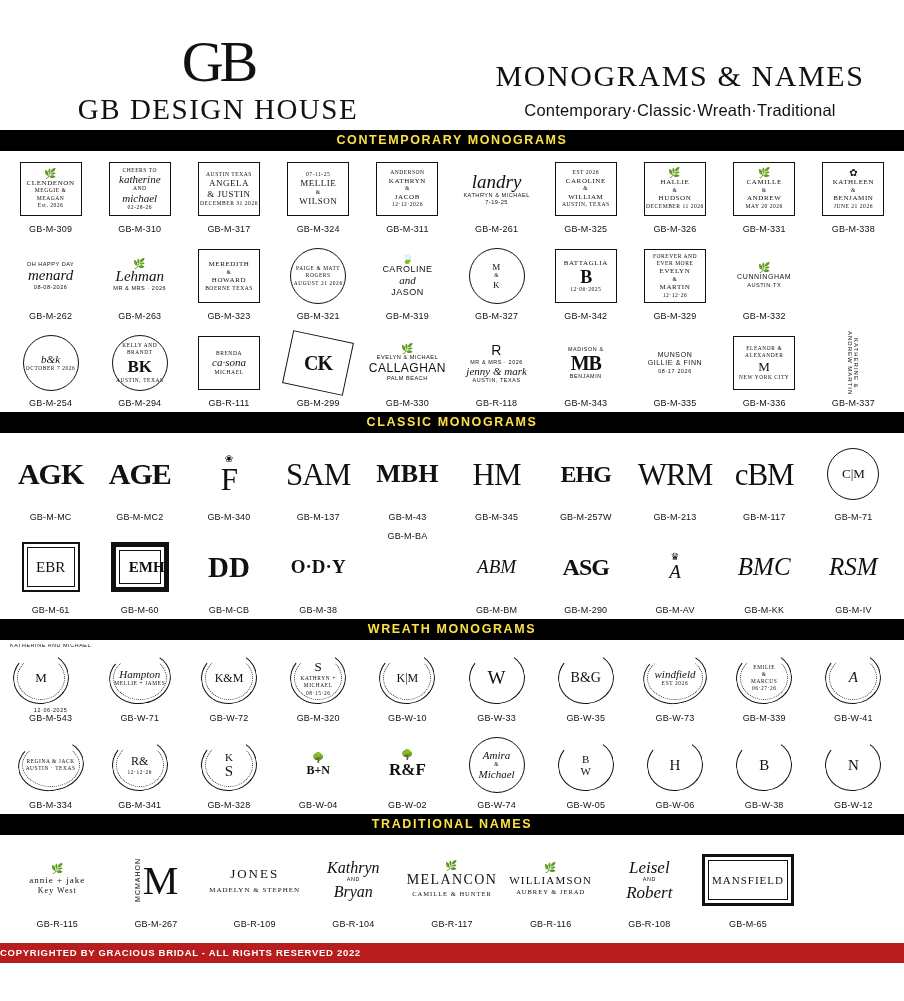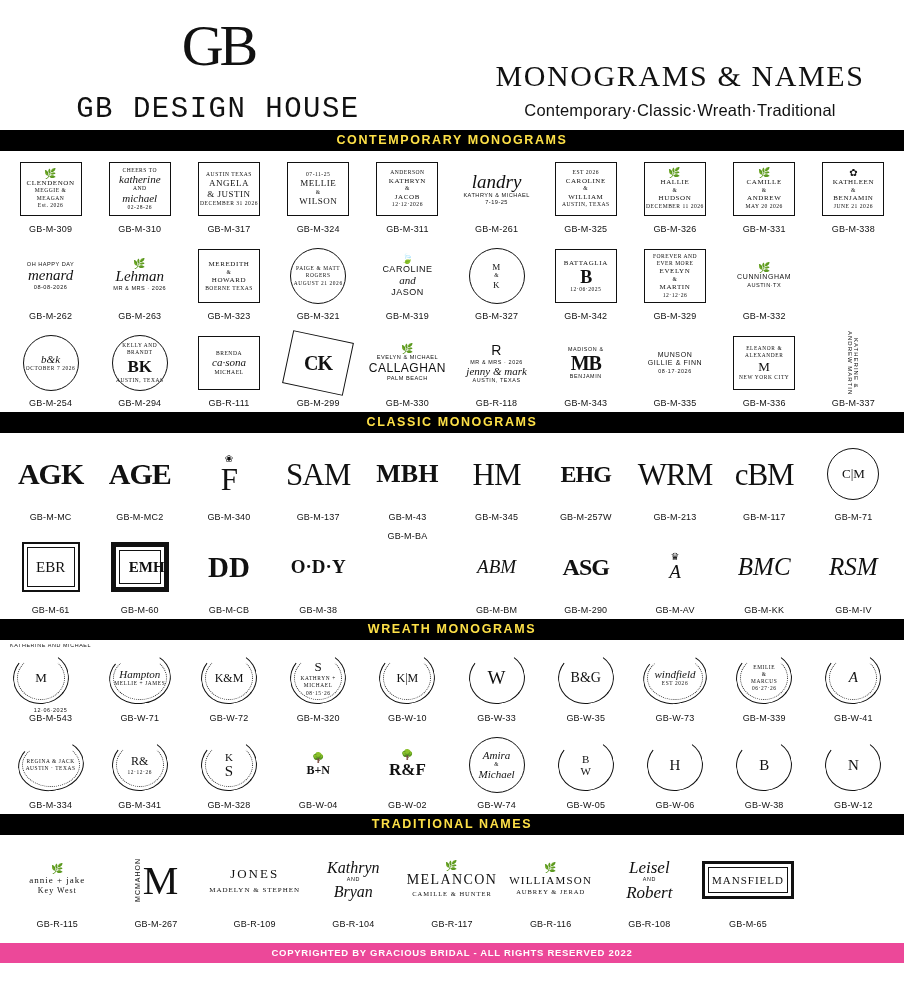--- a/index.html
+++ b/index.html
@@ -23,24 +23,24 @@
   }
   .brand { width: 400px; text-align: center; padding-left: 8px; }
   .brand-mark {
     font-family: "Liberation Serif", serif;
     font-size: 58px;
     line-height: 0.95;
     letter-spacing: -4px;
     font-weight: 400;
   }
   .brand-name {
-    font-family: Liberation Mono, monospace;
+    font-family: Liberation Serif, serif;
     font-size: 29px;
     letter-spacing: 1.5px;
-    margin-top: 20px;
+    margin-top: 4px;
   }
   .headline { width: 420px; text-align: center; padding-bottom: 6px; }
   .headline-title {
     font-family: "Liberation Serif", serif;
     font-size: 30px;
     letter-spacing: 1.6px;
   }
   .headline-sub {
     font-family: "Liberation Sans", sans-serif;
     font-size: 16.5px;
@@ -52,23 +52,22 @@
   .bar {
     background: #000;
     color: #fde047;
     text-align: center;
     font-size: 12.5px;
     letter-spacing: 1.6px;
     padding: 3px 0 4px 0;
     font-weight: 700;
   }
   .footer-bar {
-    background: #ec4899;
+    background: #b91c1c;
     color: #fff;
-    text-align: center;
     font-size: 9.5px;
     letter-spacing: 0.7px;
     padding: 4px 0 5px 0;
     font-weight: 700;
     position: absolute;
     left: 0; right: 0; bottom: 38px;
   }
 
   
   .grid {
@@ -941,21 +940,21 @@
         <div>
           <div class="script" style="font-size:17px">Leisel</div>
           <div class="vsmall">AND</div>
           <div class="script" style="font-size:17px">Robert</div>
         </div>
       </div>
       <div class="code">GB-R-108</div>
     </div>
     <div class="cell">
       <div class="trad-art">
-        <div class="frame" style="width:92px;height:38px;border-width:3px;">
+        <div class="frame" style="width:92px;height:52px;border-width:3px;">
           <span style="font-size:11px;letter-spacing:1px;">MANSFIELD</span>
         </div>
       </div>
       <div class="code">GB-M-65</div>
     </div>
     <div class="cell"></div>
   </div>
 
   <div class="footer-bar">COPYRIGHTED BY GRACIOUS BRIDAL - ALL RIGHTS RESERVED 2022</div>
 

